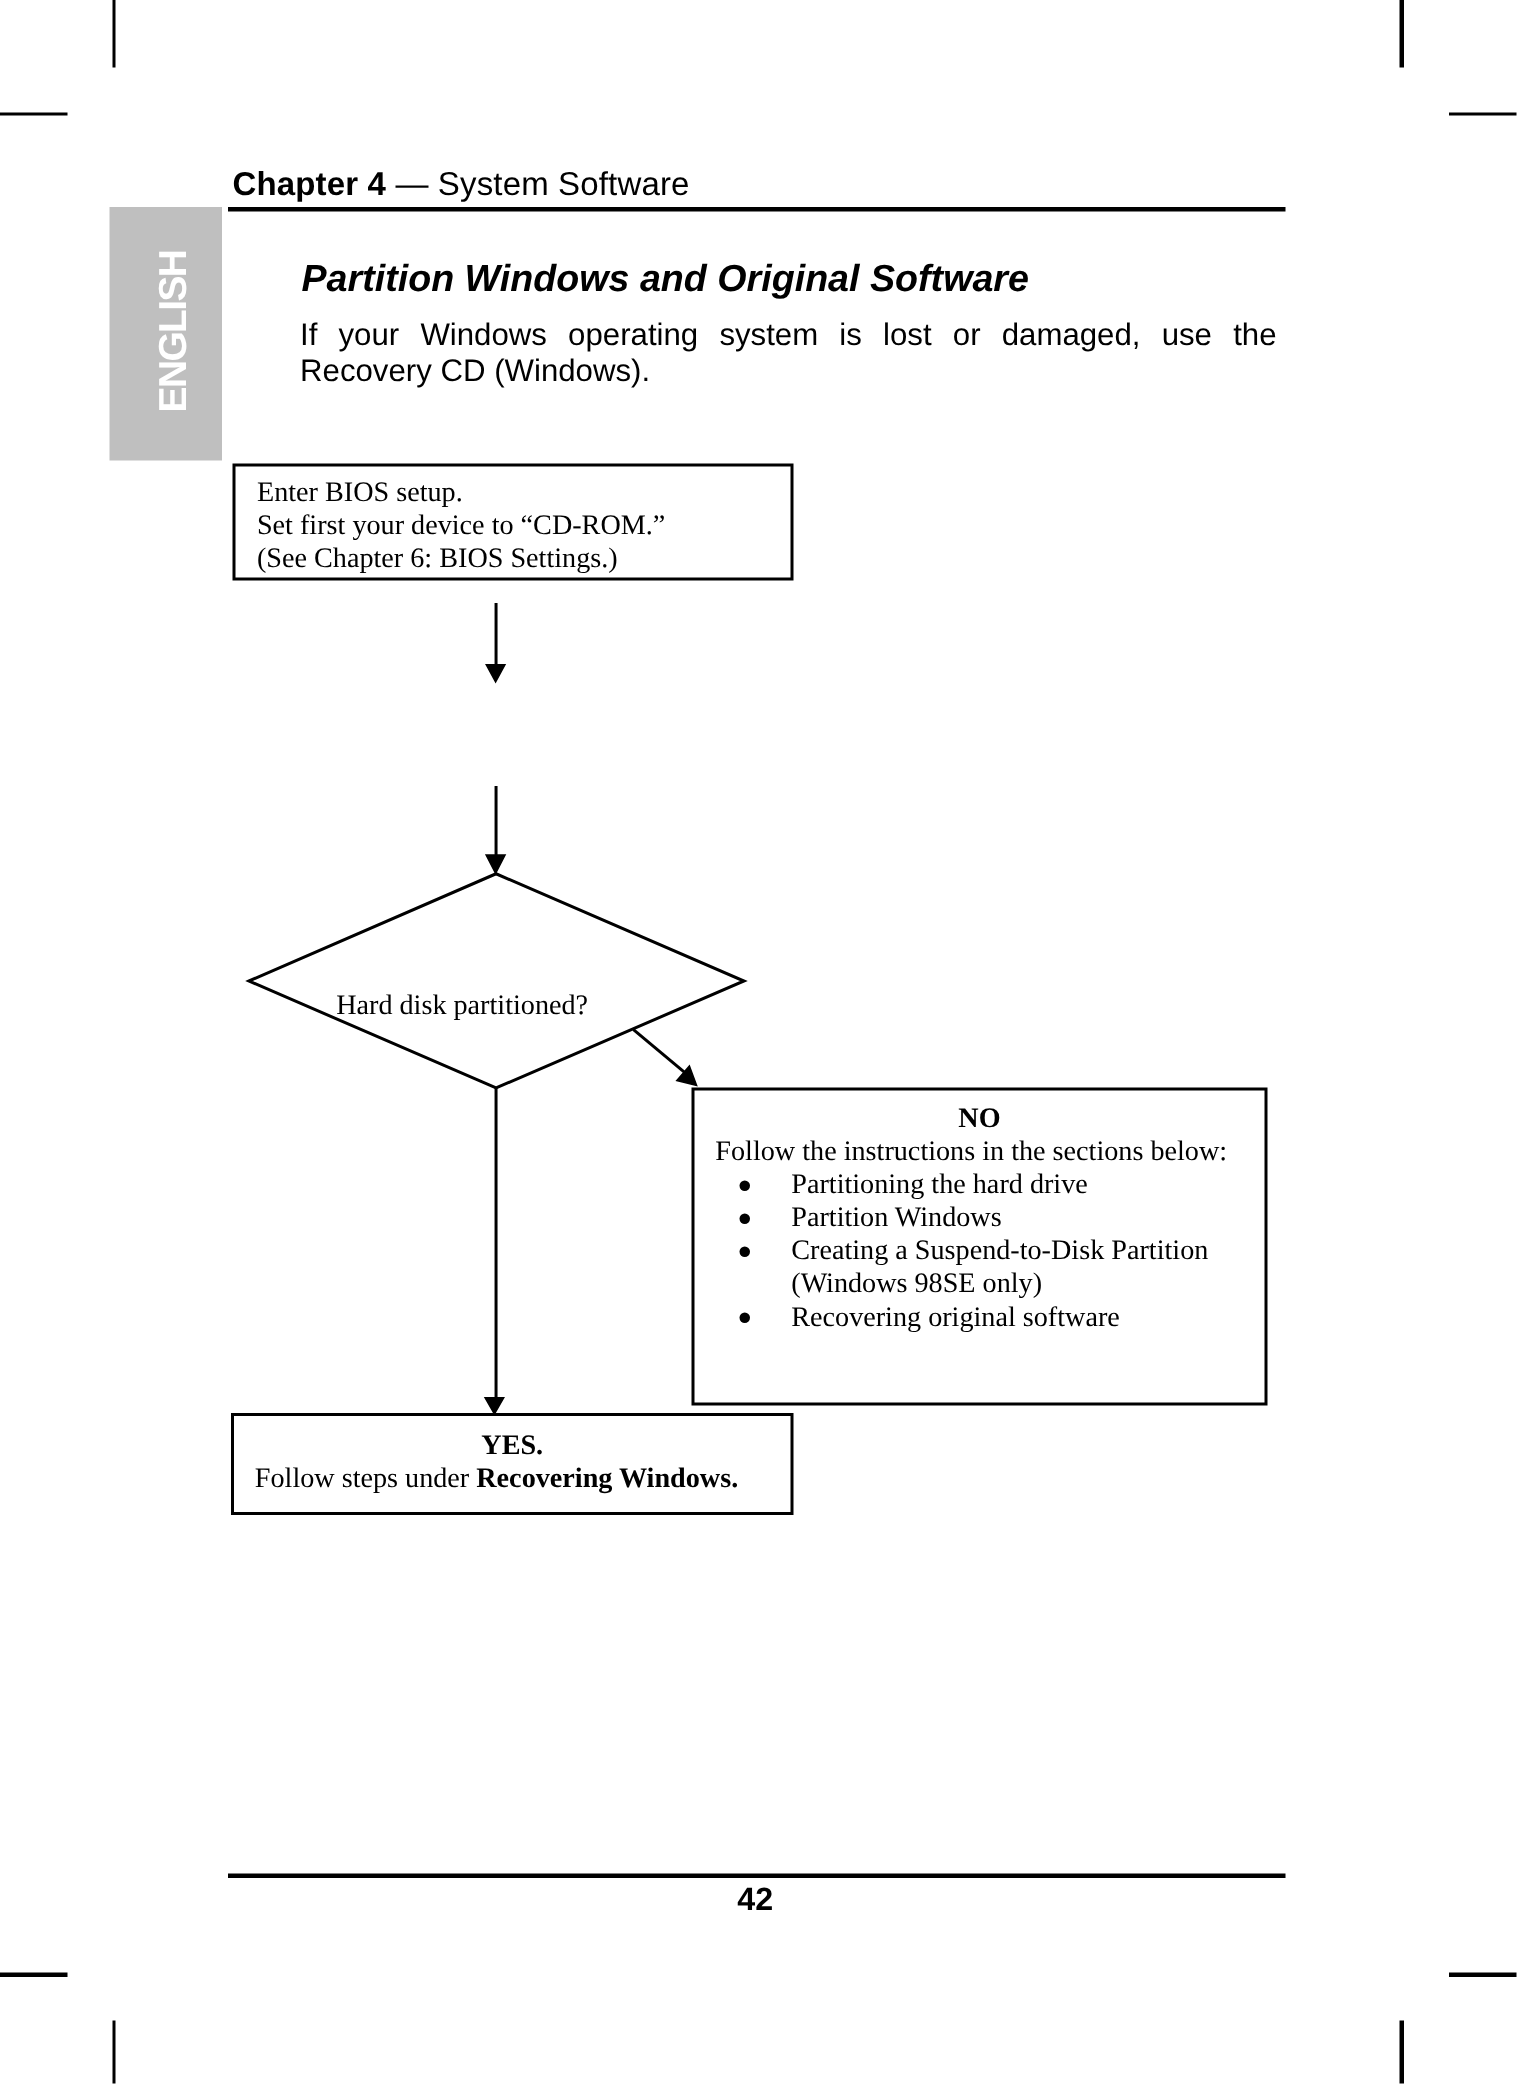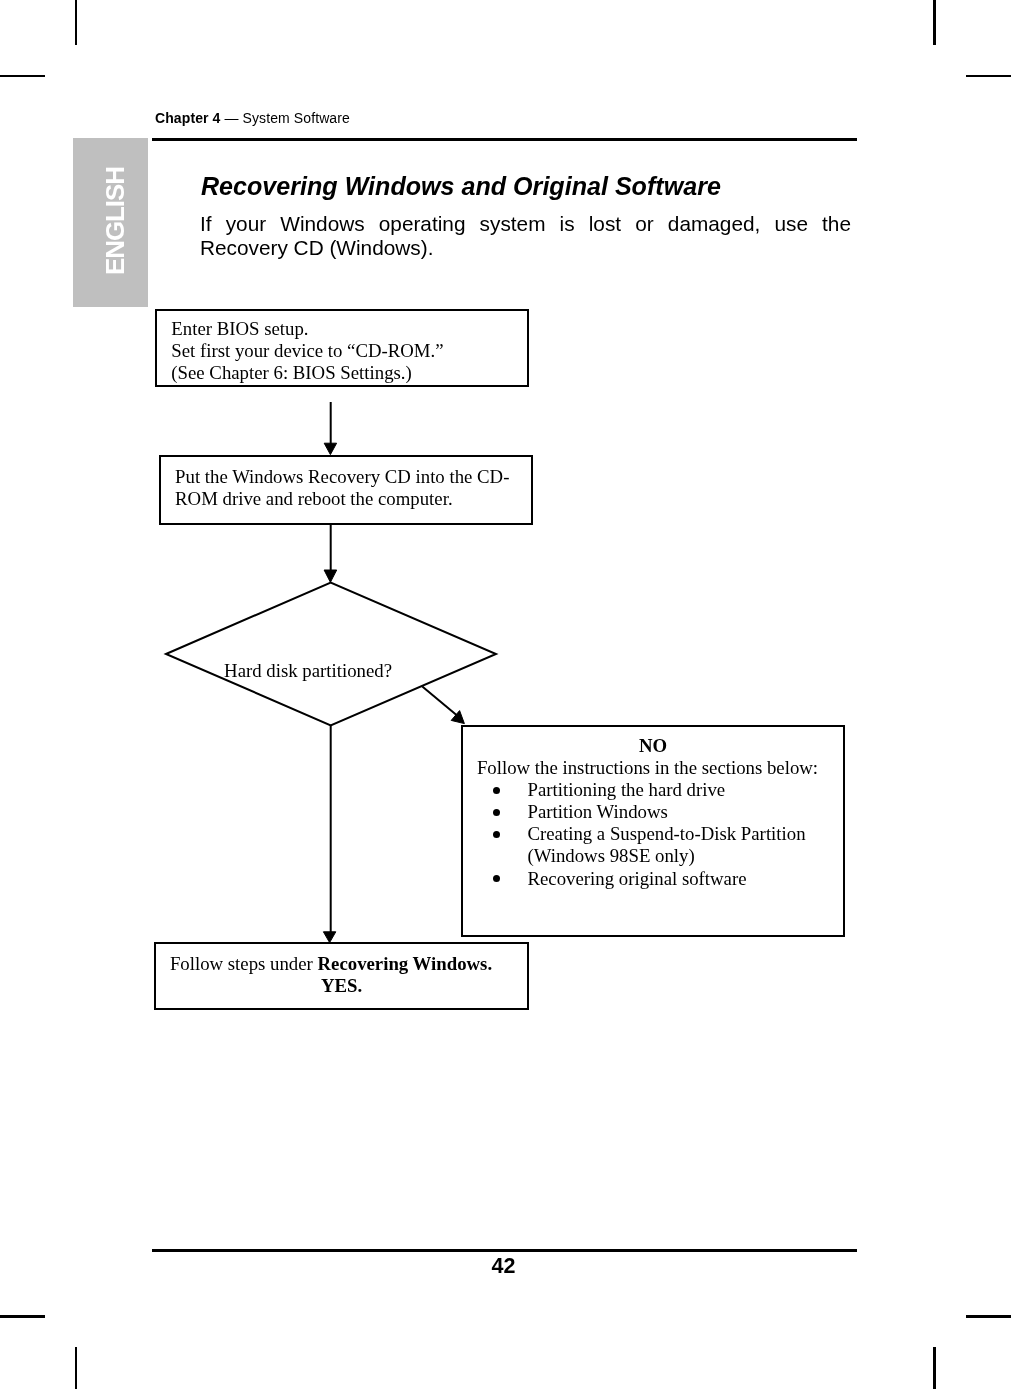--- a/index.html
+++ b/index.html
@@ -5,21 +5,21 @@
 <style>
   html,body{margin:0;padding:0;}
   body{width:1011px;height:1392px;background:#fff;overflow:hidden;
        font-family:"Liberation Sans",sans-serif;color:#000;
        -webkit-font-smoothing:antialiased;}
   .page{position:relative;width:1011px;height:1392px;}
   
   .cmv{position:absolute;width:2.4px;background:#000;}
   .cmh{position:absolute;height:2.4px;background:#000;}
   
-  #header-text{position:absolute;left:155px;top:110px;font-size:14px;letter-spacing:0.1px;white-space:nowrap;}
+  #header-text{position:absolute;left:155px;top:110px;font-size:22px;letter-spacing:0.1px;white-space:nowrap;}
   #header-text b{font-weight:bold;}
   #header-rule{position:absolute;left:152px;top:138px;width:704.5px;height:2.9px;background:#000;}
   #lang-tab{position:absolute;left:73px;top:138px;width:75px;height:169px;background:#bfbfbf;}
   #lang-label{position:absolute;left:-43px;top:45px;width:169px;height:75px;
      transform:rotate(-90deg);
      color:#fff;font-size:26px;font-weight:bold;letter-spacing:-1.1px;text-indent:-1.1px;
      display:flex;align-items:center;justify-content:center;line-height:1;
      writing-mode:horizontal-tb;}
   #section-title{position:absolute;left:201px;top:172px;font-size:25.1px;font-weight:bold;font-style:italic;white-space:nowrap;}
   #intro-para{position:absolute;left:200px;top:212px;width:651px;font-size:20.8px;line-height:24.4px;}
@@ -52,21 +52,21 @@
   <div class="cmh" style="left:966px;top:1315.2px;width:45px;"></div>
   <div class="cmv" style="left:933.3px;top:1347.1px;height:42.3px;"></div>
 
   <div id="header-text"><b>Chapter 4</b><span> — </span><span>System Software</span></div>
   <div id="header-rule"></div>
 
   <div id="lang-tab">
     <div id="lang-label">ENGLISH</div>
   </div>
 
-  <div id="section-title">Recovering Windows and Original Software</div>
+  <div id="section-title">Partition Windows and Original Software</div>
   <div id="intro-para">
       <span class="jline">If your Windows operating system is lost or damaged, use the</span>
       <span class="lline">Recovery CD (Windows).</span>
     </div>
 
   <svg class="ink" width="1011" height="1392" viewBox="0 0 1011 1392" xmlns="http://www.w3.org/2000/svg">
     <g fill="#000" stroke="#000">
 
       <line x1="330.7" y1="402" x2="330.7" y2="448" stroke-width="2"></line>
       <polygon points="324.2,443.2 336.6,443.2 330.4,454.6"></polygon>
@@ -83,42 +83,38 @@
       <polygon points="323.4,931.8 335.8,931.8 329.6,942.6"></polygon>
     </g>
   </svg>
 
   <div class="fbox" style="left:155px;top:309px;width:374px;height:78px;padding:7.3px 0 0 14.3px;line-height:21.8px;">
     <div>Enter BIOS setup.</div>
     <div>Set first your device to “CD-ROM.”</div>
     <div>(See Chapter 6: BIOS Settings.)</div>
   </div>
 
-  <div class="fbox" style="left:159px;top:455px;width:374px;height:70px;padding:8.6px 16px 0 14.1px;line-height:22.5px;">
-    <div>Put the Windows Recovery CD into the CD-</div>
-    <div>ROM drive and reboot the computer.</div>
-  </div>
 
   <div style="position:absolute;left:141.6px;top:639.5px;width:333px;text-align:center;
               font-family:'Liberation Serif',serif;font-size:18.8px;margin-top:20px;">
     <span>Hard disk partitioned?</span>
   </div>
 
   <div class="fbox" style="left:461px;top:725px;width:384px;height:212px;padding:8px 0 0 0;line-height:22.1px;">
     <div style="text-align:center;font-weight:bold;padding-right:0px;">NO</div>
     <div style="text-align:center;padding-right:11px;">Follow the instructions in the sections below:</div>
     <div class="blist">
       <div class="bitem"><span class="bdot"></span><span class="btxt">Partitioning the hard drive</span></div>
       <div class="bitem"><span class="bdot"></span><span class="btxt">Partition Windows</span></div>
       <div class="bitem"><span class="bdot"></span><span class="btxt">Creating a Suspend-to-Disk Partition</span><br><span class="btxt">(Windows 98SE only)</span></div>
       <div class="bitem"><span class="bdot"></span><span class="btxt">Recovering original software</span></div>
     </div>
   </div>
 
   <div class="fbox" style="left:154px;top:942px;width:375px;height:68px;padding:9px 0 0 0;text-align:center;line-height:22.2px;">
+    <div style="font-weight:bold;">YES.</div>
     <div style="padding-right:21px;"><span>Follow steps under </span><b>Recovering Windows.</b></div>
-    <div style="font-weight:bold;">YES.</div>
   </div>
 
   <div id="footer-rule"></div>
   <div id="page-number">42</div>
 
 </div>
 
 </body></html>

